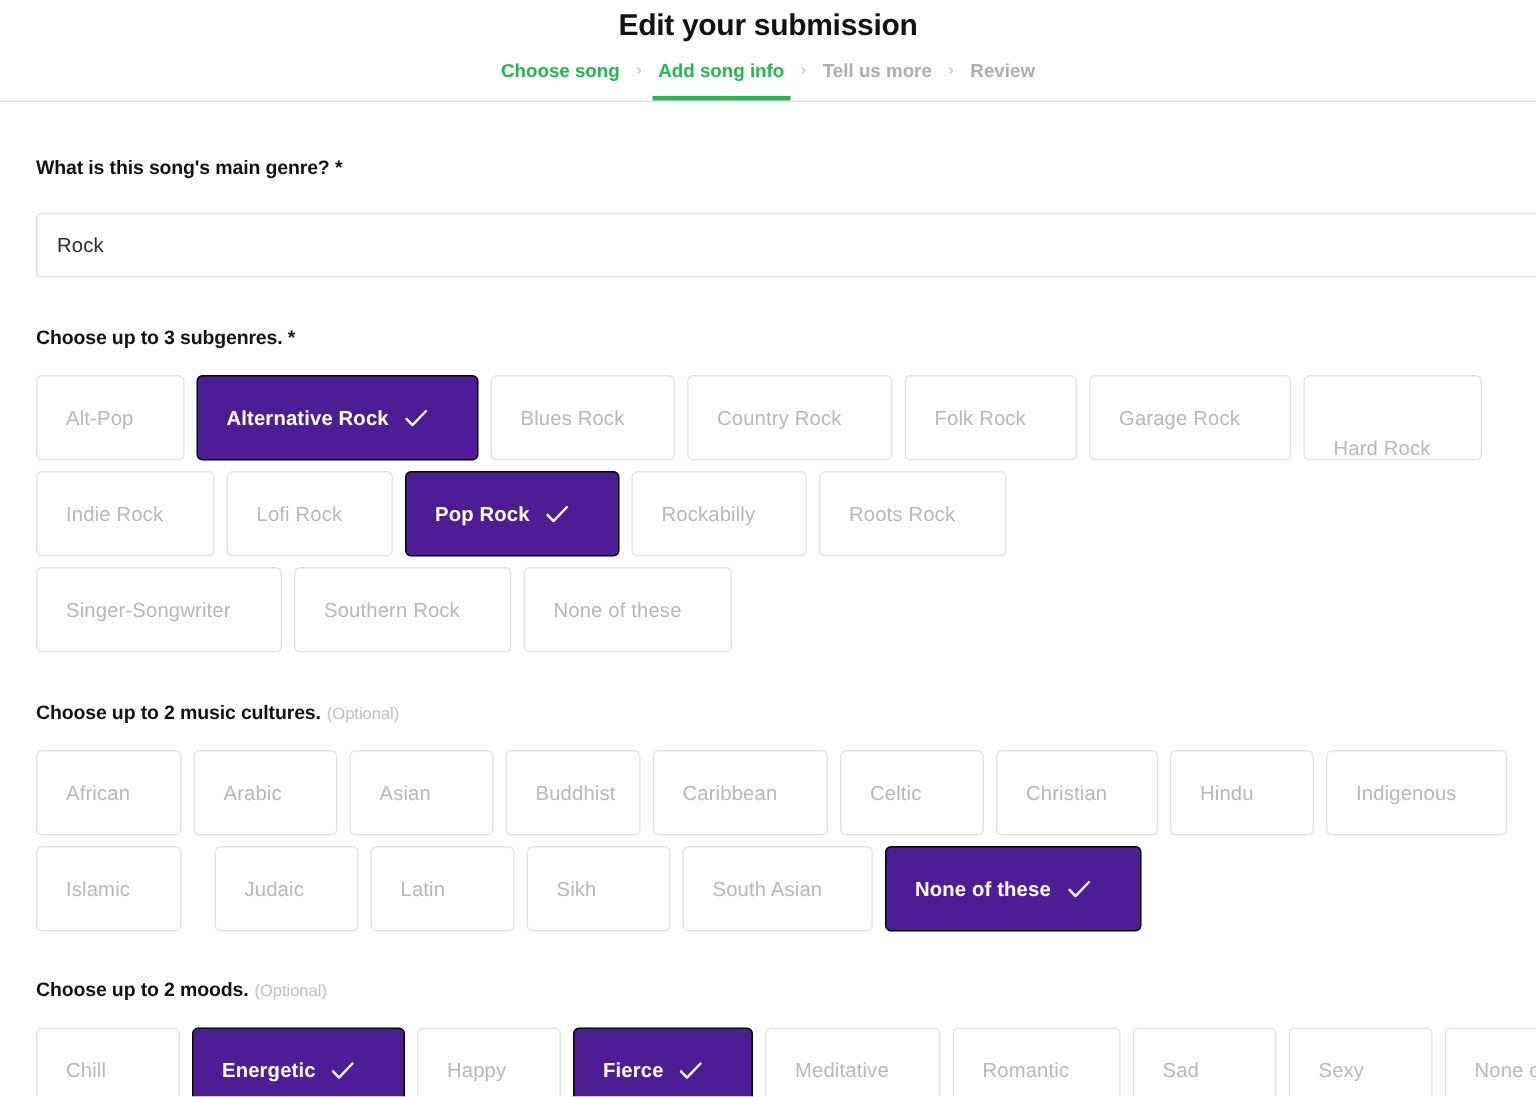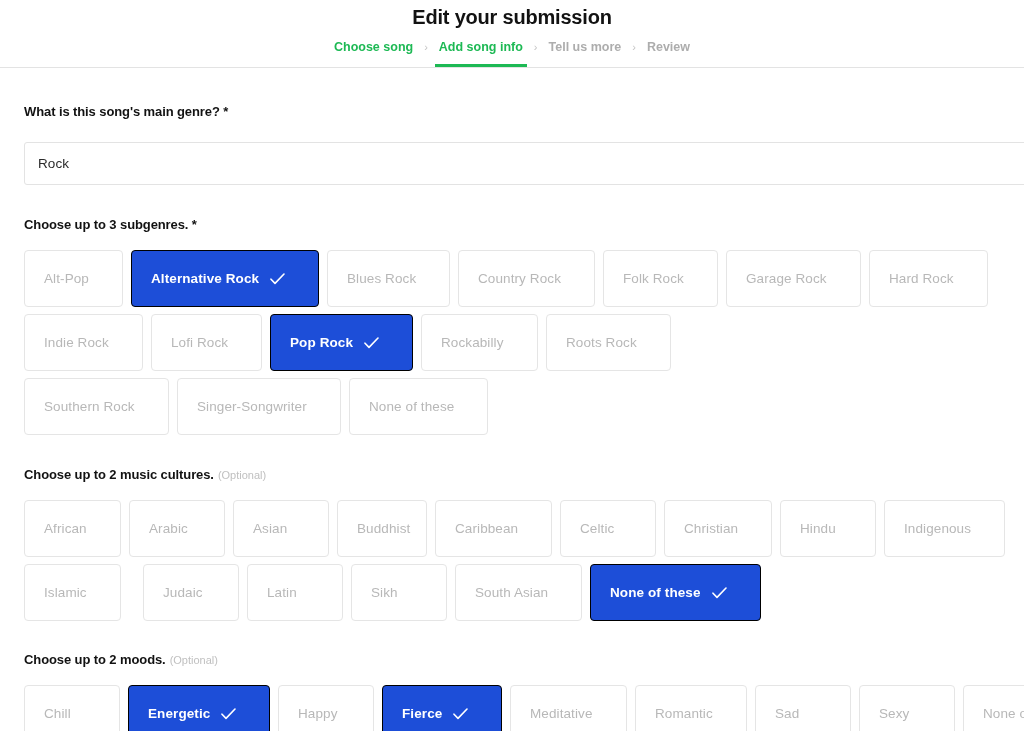--- a/index.html
+++ b/index.html
@@ -145,21 +145,21 @@
     padding: 0 19px;
     font-size: 13.5px;
     color: #b8b8b8;
     letter-spacing: 0.1px;
     white-space: nowrap;
     cursor: pointer;
     flex: 0 0 auto;
   }
 
   .chip.selected {
-    background: #1d4ed8;
+    background: #4c1d95;
     border-color: #000000;
     color: #ffffff;
     font-weight: bold;
   }
 
   .chip .check {
     margin-left: 11px;
     display: inline-flex;
     align-items: center;
   }
@@ -213,21 +213,21 @@
             </div>
             <div class="chip" style="width: 137px;">
               <span>Country Rock</span>
             </div>
             <div class="chip" style="width: 115px;">
               <span>Folk Rock</span>
             </div>
             <div class="chip" style="width: 135px;">
               <span>Garage Rock</span>
             </div>
-            <div class="chip" style="width: 119px;">
+            <div class="chip" style="width: 119px; align-items: flex-end;">
               <span>Hard Rock</span>
             </div>
           </div>
           <div class="chip-row">
             <div class="chip" style="width: 119px;">
               <span>Indie Rock</span>
             </div>
             <div class="chip" style="width: 111px;">
               <span>Lofi Rock</span>
             </div>
@@ -240,25 +240,25 @@
               </span>
             </div>
             <div class="chip" style="width: 117px;">
               <span>Rockabilly</span>
             </div>
             <div class="chip" style="width: 125px;">
               <span>Roots Rock</span>
             </div>
           </div>
           <div class="chip-row">
+            <div class="chip" style="width: 164px;">
+              <span>Singer-Songwriter</span>
+            </div>
             <div class="chip" style="width: 145px;">
               <span>Southern Rock</span>
-            </div>
-            <div class="chip" style="width: 164px;">
-              <span>Singer-Songwriter</span>
             </div>
             <div class="chip" style="width: 139px;">
               <span>None of these</span>
             </div>
           </div>
         </div>
     </div>
 
     <div class="section">
       <div class="field-label">

